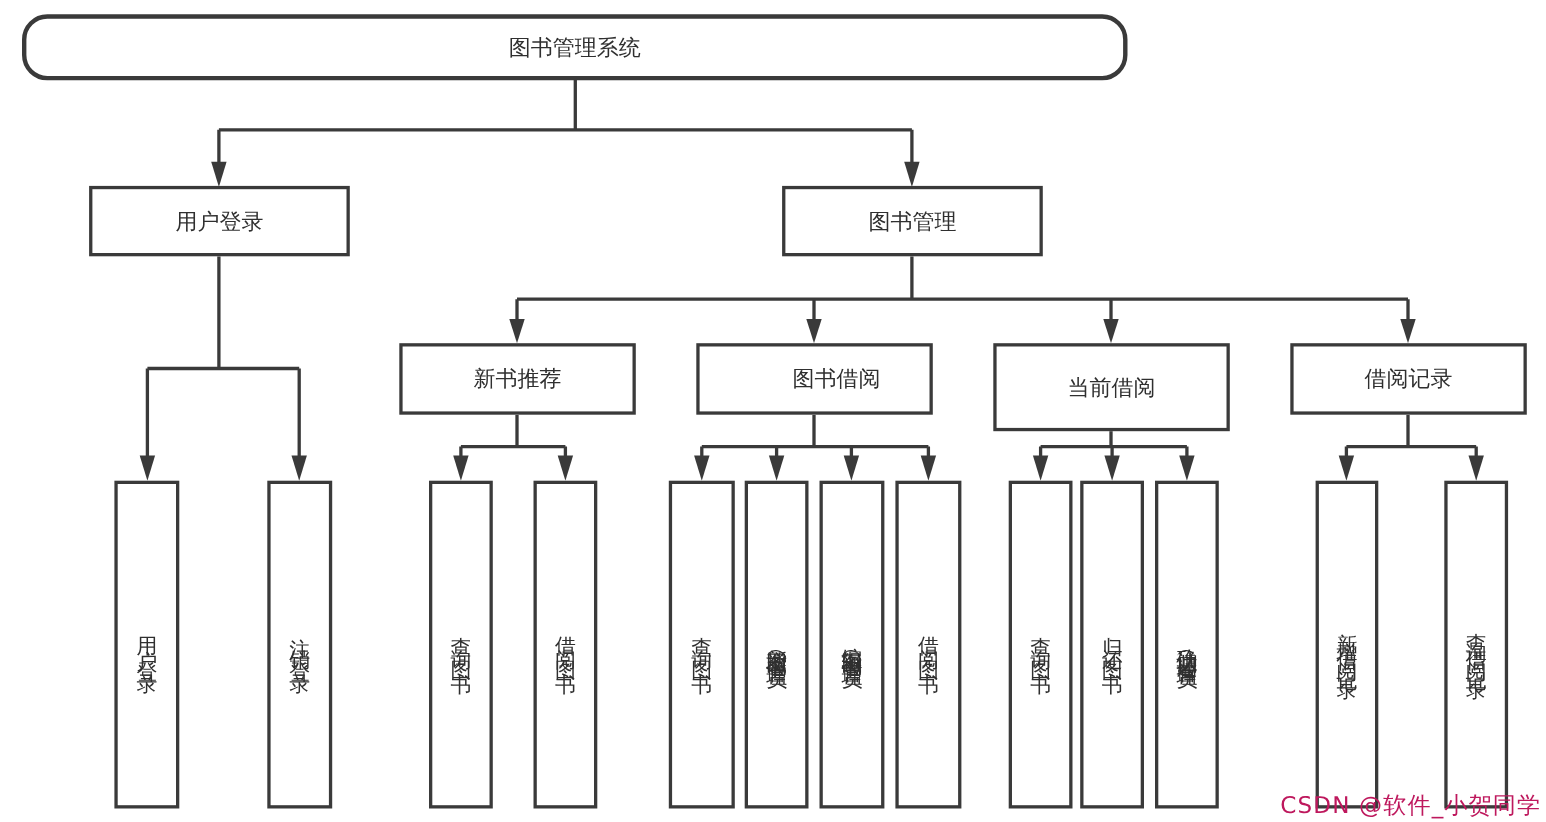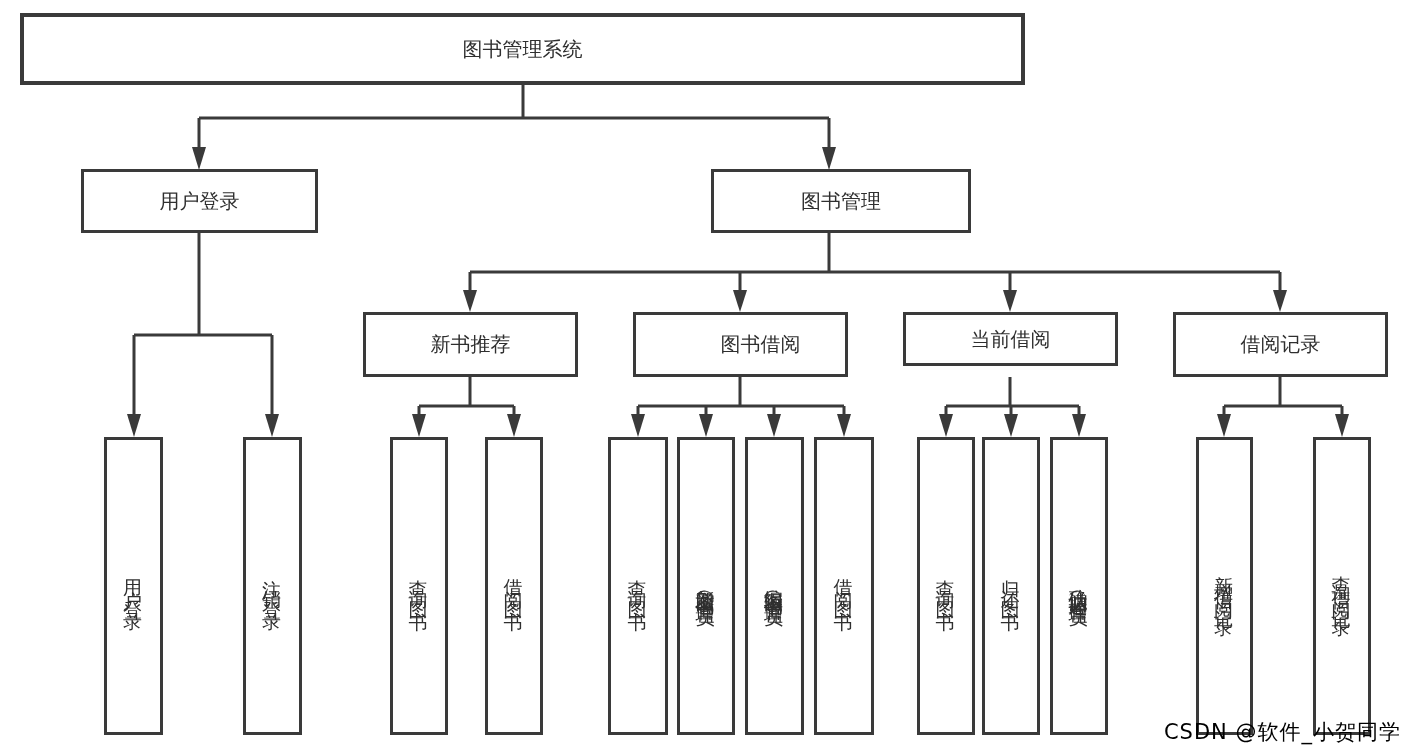--- a/index.html
+++ b/index.html
@@ -61,21 +61,21 @@
     white-space: nowrap;
   }
   .vs-wide  span { letter-spacing: 0.58em; }
   .vs-med   span { letter-spacing: 0.45em; }
   .vs-tight span { letter-spacing: 0.14em; }
   .watermark {
     position: absolute;
     right: 4px;
     bottom: 1px;
     font-size: 21px;
-    color: #000000;
+    color: #be185d;
     letter-spacing: 1px;
   }
 </style>
 </head>
 <body>
 
 <div class="diagram">
 
   <svg class="connectors" viewBox="0 0 1405 747" xmlns="http://www.w3.org/2000/svg">
 
@@ -120,38 +120,38 @@
       <polygon points="1072,414 1086,414 1079,437"></polygon>
     </g>
 
     <g>
       <path d="M1280 377 V406 M1224 406 H1342 M1224 406 V419 M1342 406 V419"></path>
       <polygon points="1217,414 1231,414 1224,437"></polygon>
       <polygon points="1335,414 1349,414 1342,437"></polygon>
     </g>
   </svg>
 
-  <div class="hbox root" style="left:20px; top:13px; width:1005px; height:72px;">
+  <div class="hbox root" style="left:20px; top:13px; width:1005px; height:60px;border-radius:23px;">
     <span>图书管理系统</span>
   </div>
 
   <div class="hbox" style="left:81px; top:169px; width:237px; height:64px;">
     <span>用户登录</span>
   </div>
-  <div class="hbox" style="left:711px; top:169px; width:260px; height:64px;">
+  <div class="hbox" style="left:711px; top:169px; width:237px; height:64px;">
     <span>图书管理</span>
   </div>
 
   <div class="hbox" style="left:363px; top:312px; width:215px; height:65px;">
     <span>新书推荐</span>
   </div>
   <div class="hbox" style="left:633px; top:312px; width:215px; height:65px;padding-left:40px;">
     <span>图书借阅</span>
   </div>
-  <div class="hbox" style="left:903px; top:312px; width:215px; height:54px;">
+  <div class="hbox" style="left:903px; top:312px; width:215px; height:80px;">
     <span>当前借阅</span>
   </div>
   <div class="hbox" style="left:1173px; top:312px; width:215px; height:65px;text-align:right;">
     <span>借阅记录</span>
   </div>
 
   <div class="vbox vs-wide" style="left:104px; width:59px;">
     <span>用户登录</span>
   </div>
   <div class="vbox vs-wide" style="left:243px; width:59px;">

